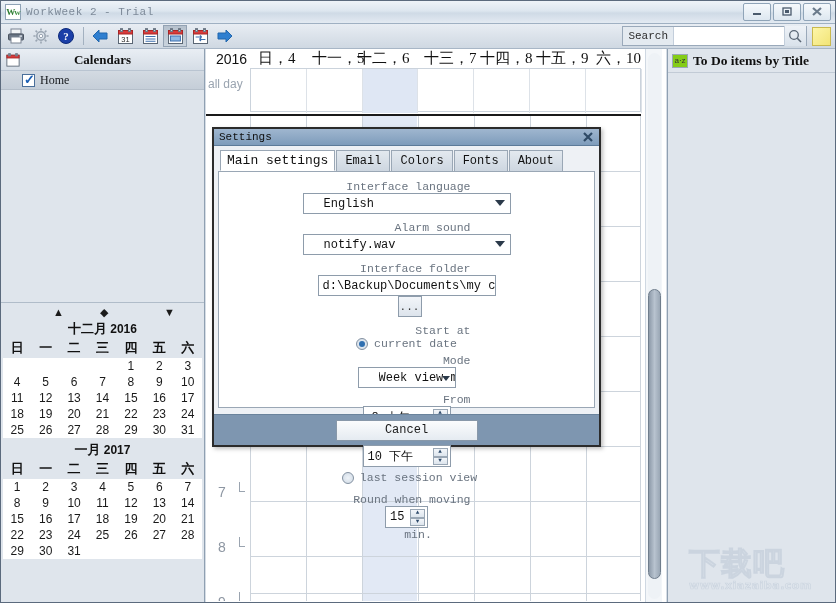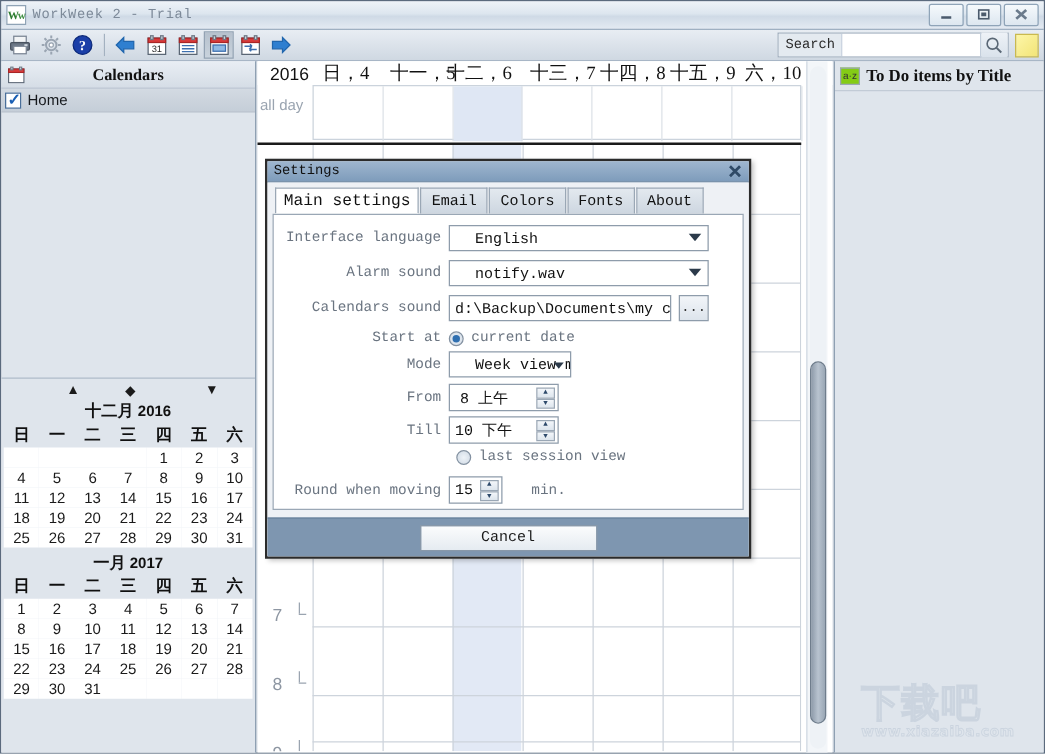--- a/index.html
+++ b/index.html
@@ -109,24 +109,24 @@
     border-bottom: 1px solid #b9c4d1;
     position: relative;
   }
   #cal-header .hdr-icon { margin-left: 5px; width: 14px; height: 14px; }
   #cal-header .hdr-title {
     position: absolute; left: 0; right: 0; text-align: center;
     font-family: "Liberation Serif", serif; font-weight: bold;
     font-size: 13px; color: #111;
   }
   .cal-item {
-    height: 19px; display: flex; align-items: center; padding-left: 3px;
+    height: 19px; display: flex; align-items: center; padding-left: 21px;
     background: linear-gradient(to bottom,#d3dae2,#c5ced8);
     border-bottom: 1px solid #b5bfca;
-    font-size: 12px; color: #15181c;
+    font-size: 12px; color: #15181c; font-family: Liberation Serif, serif;
   }
   .chk {
     width: 13px; height: 13px; background: #fff; border: 1px solid #4a6f9a;
     margin-right: 5px; position: relative;
   }
   .chk::after {
     content: "✓"; position: absolute; left: 1px; top: -3px;
     color: #1a5fb4; font-size: 13px; font-weight: bold;
   }
 
@@ -298,21 +298,21 @@
   }
   .tab.active {
     background: #ffffff; height: 21px; border-bottom: 1px solid #ffffff;
     font-size: 13px; padding: 0 6px;
   }
   #tabpanel {
     background: #ffffff; border: 1px solid #9aa7b5;
     position: absolute; left: 4px; right: 4px; top: 25px; height: 237px;
     padding-top: 8px;
   }
-  .frow { display: flex; align-items: center; margin-bottom: 7px; }
+  .frow { display: flex; align-items: center; margin-bottom: 7px; flex-direction: column; }
   .flabel {
     width: 140px; text-align: right; padding-right: 6px;
     font-family: "Liberation Mono", monospace; font-size: 11.5px; color: #6a7480;
   }
   .fsel {
     width: 208px; height: 21px; background: #fff;
     border: 1px solid #8e9cab; display: flex; align-items: center;
     font-family: "Liberation Mono", monospace; font-size: 12px; color: #111;
     padding-left: 20px; position: relative;
   }
@@ -763,21 +763,21 @@
 
         <div class="frow">
           <div class="flabel">Alarm sound</div>
           <div class="fsel">
             <span>notify.wav</span>
             <span class="arrow"></span>
           </div>
         </div>
 
         <div class="frow">
-          <div class="flabel">Calendars sound</div>
+          <div class="flabel">Interface folder</div>
           <div class="ftext">d:\Backup\Documents\my calend</div>
           <div class="fbrowse">...</div>
         </div>
 
         <div class="frow" style="margin-bottom:4px">
           <div class="flabel">Start at</div>
           <div style="display:flex;align-items:center;">
             <span class="radio on"></span>
             <span class="rlabel">current date</span>
           </div>

